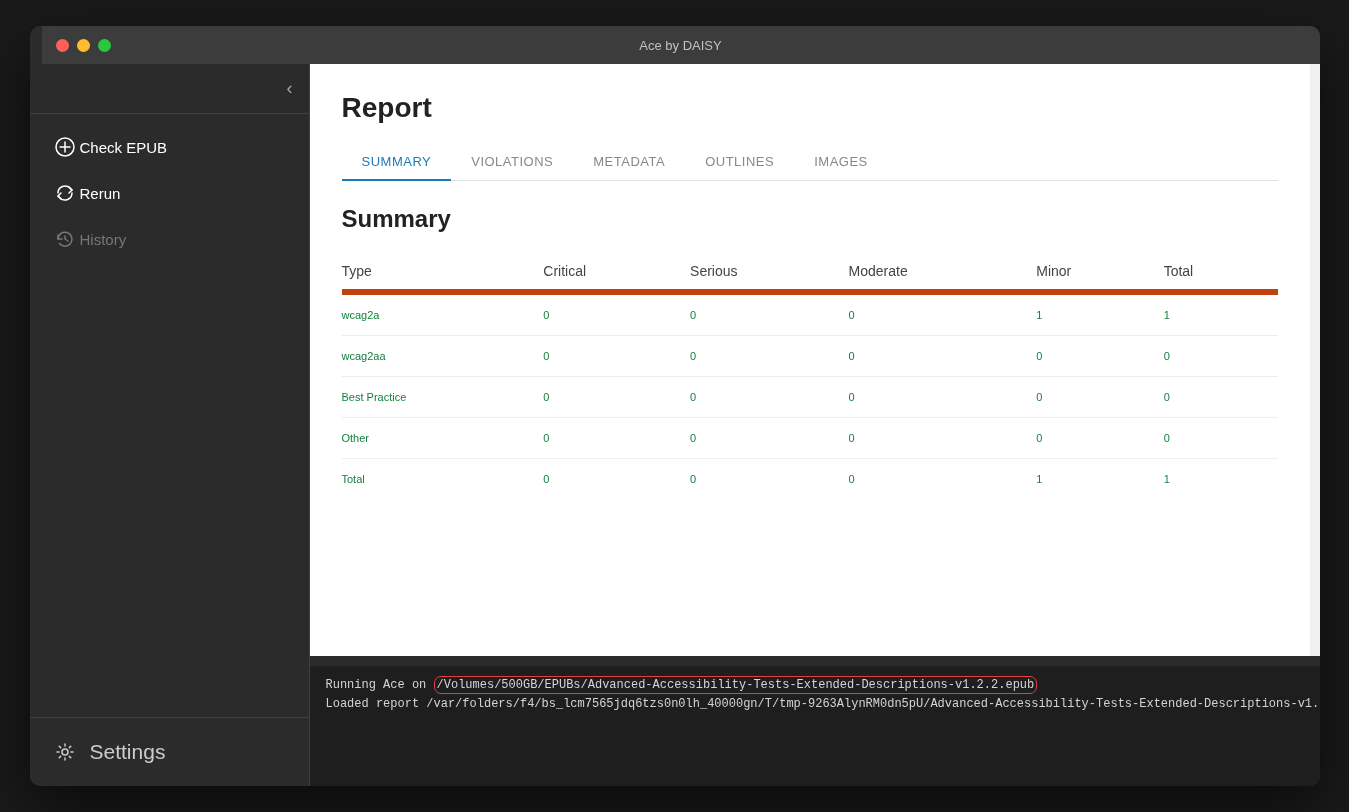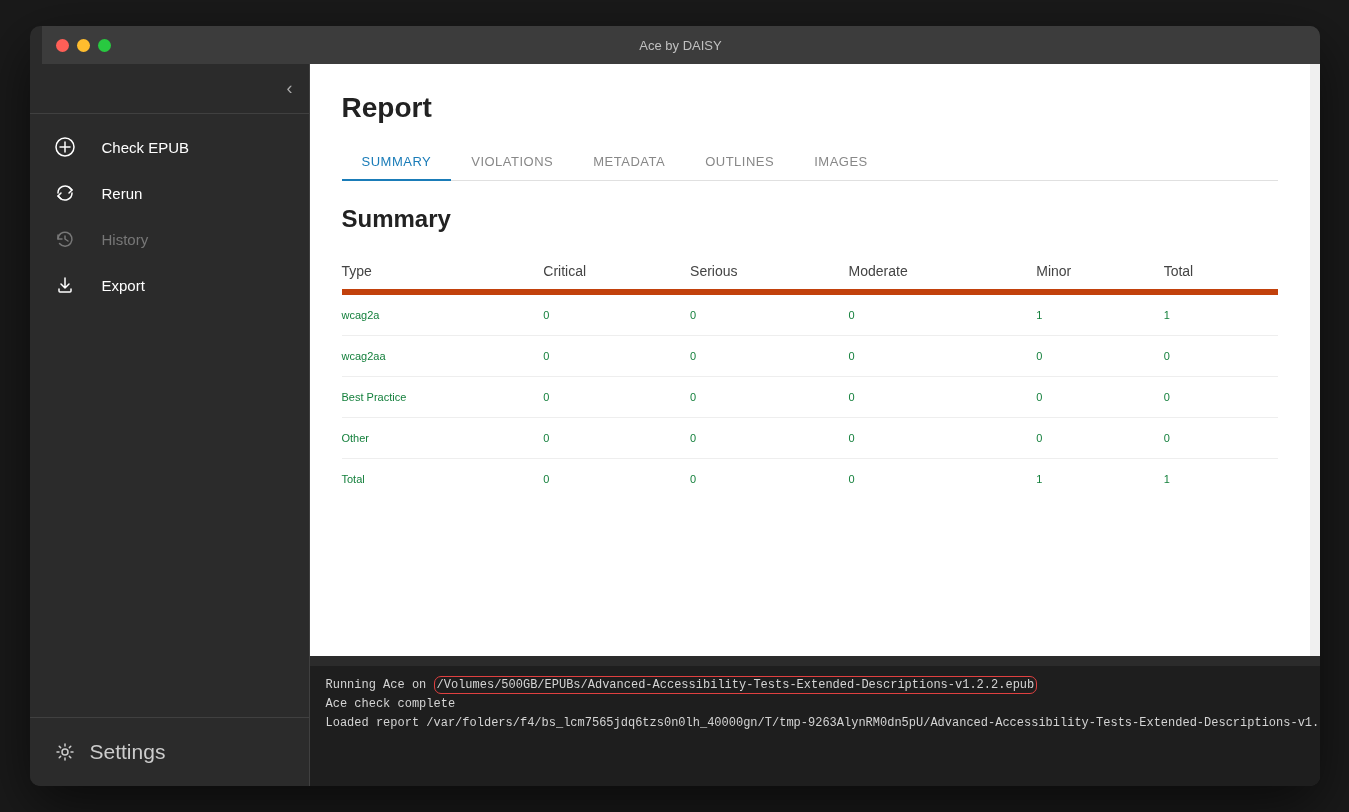--- a/index.html
+++ b/index.html
@@ -95,21 +95,21 @@
     }
 
     .sidebar-nav {
       flex: 1;
       padding: 10px 0;
     }
 
     .sidebar-item {
       display: flex;
       align-items: center;
-      gap: 26px;
+      gap: 4px;
       padding: 12px 24px;
       cursor: pointer;
       color: #ccc;
       font-size: 15px;
     }
 
     .sidebar-item.active {
       color: #fff;
     }
 
@@ -319,29 +319,20 @@
           <span class="sidebar-icon">
             <svg width="20" height="20" viewBox="0 0 20 20" fill="none">
               <path d="M3 10a7 7 0 1 1 1.5 4.5" stroke="currentColor" stroke-width="1.5" stroke-linecap="round"></path>
               <polyline points="3,6 3,10 7,10" stroke="currentColor" stroke-width="1.5" stroke-linecap="round" stroke-linejoin="round"></polyline>
               <polyline points="10,7 10,10 13,12" stroke="currentColor" stroke-width="1.5" stroke-linecap="round" stroke-linejoin="round"></polyline>
             </svg>
           </span>
           <span>History</span>
         </div>
 
-        <div class="sidebar-item active">
-          <span class="sidebar-icon">
-            <svg width="20" height="20" viewBox="0 0 20 20" fill="none">
-              <path d="M10 3v10M6 9l4 4 4-4" stroke="currentColor" stroke-width="1.5" stroke-linecap="round" stroke-linejoin="round"></path>
-              <path d="M4 14v2a1 1 0 0 0 1 1h10a1 1 0 0 0 1-1v-2" stroke="currentColor" stroke-width="1.5" stroke-linecap="round"></path>
-            </svg>
-          </span>
-          <span>Export</span>
-        </div>
       </nav>
 
       <div class="sidebar-bottom">
         <div class="sidebar-settings">
           <span class="sidebar-icon">
             <svg width="20" height="20" viewBox="0 0 20 20" fill="none">
               <circle cx="10" cy="10" r="3" stroke="currentColor" stroke-width="1.5"></circle>
               <path d="M10 2v2M10 16v2M2 10h2M16 10h2M4.22 4.22l1.42 1.42M14.36 14.36l1.42 1.42M4.22 15.78l1.42-1.42M14.36 5.64l1.42-1.42" stroke="currentColor" stroke-width="1.5" stroke-linecap="round"></path>
             </svg>
           </span>
@@ -425,21 +416,18 @@
         </div>
 
         <div class="scrollbar-track"></div>
       </div>
 
       <div class="console-area">
         <div class="console-line">
           <span>Running Ace on </span><span class="console-path-highlight">/Volumes/500GB/EPUBs/Advanced-Accessibility-Tests-Extended-Descriptions-v1.2.2.epub</span>
         </div>
         <div class="console-line">
-          <span>Ace check complete</span>
-        </div>
-        <div class="console-line">
           <span>Loaded report /var/folders/f4/bs_lcm7565jdq6tzs0n0lh_40000gn/T/tmp-9263AlynRM0dn5pU/Advanced-Accessibility-Tests-Extended-Descriptions-v1.2.2/report.json</span>
         </div>
       </div>
     </div>
   </div>
 </div>
 
 </body></html>

